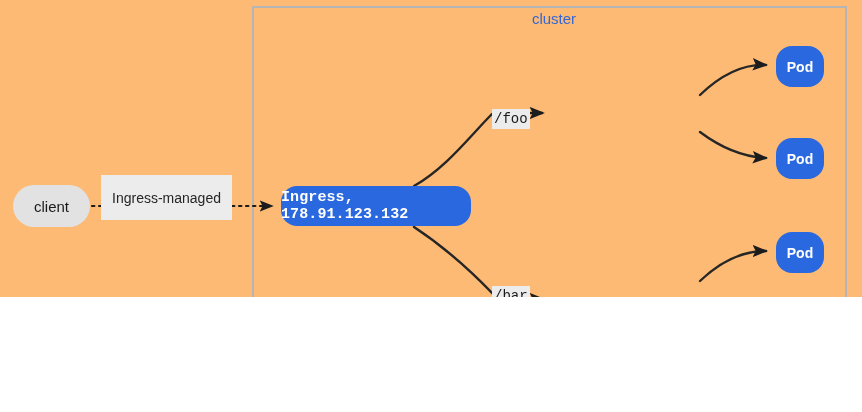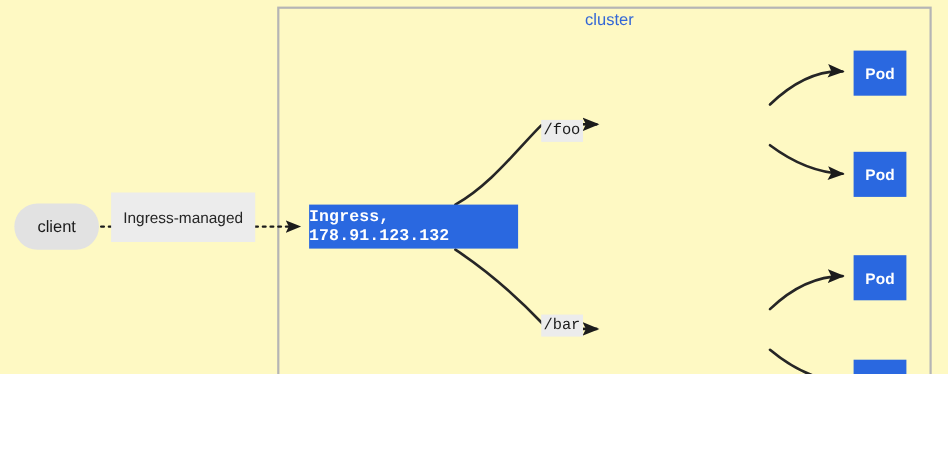--- a/index.html
+++ b/index.html
@@ -3,22 +3,22 @@
 <meta charset="utf-8">
 <style>
   html, body {
     margin: 0;
     padding: 0;
     background: #ffffff;
   }
   #canvas {
     position: relative;
     width: 862px;
-    height: 340px;
-    background: #fef9c3;
+    height: 297px;
+    background: #fdba74;
     font-family: "Liberation Sans", sans-serif;
     overflow: hidden;
   }
   svg.edges {
     position: absolute;
     left: 0;
     top: 0;
     width: 862px;
     height: 412px;
     pointer-events: none;
@@ -47,20 +47,21 @@
     position: absolute;
     background: #2a68e0;
     color: #ffffff;
     display: flex;
     align-items: center;
     justify-content: center;
     font-size: 15px;
     font-weight: bold;
     box-sizing: border-box;
     letter-spacing: 0.1px;
+    border-radius: 16px;
   }
   #ingress-node {
     left: 281px;
     top: 186px;
     width: 190px;
     height: 40px;
     font-family: Liberation Mono, monospace;
   }
   #service1-node {
     left: 550px;

